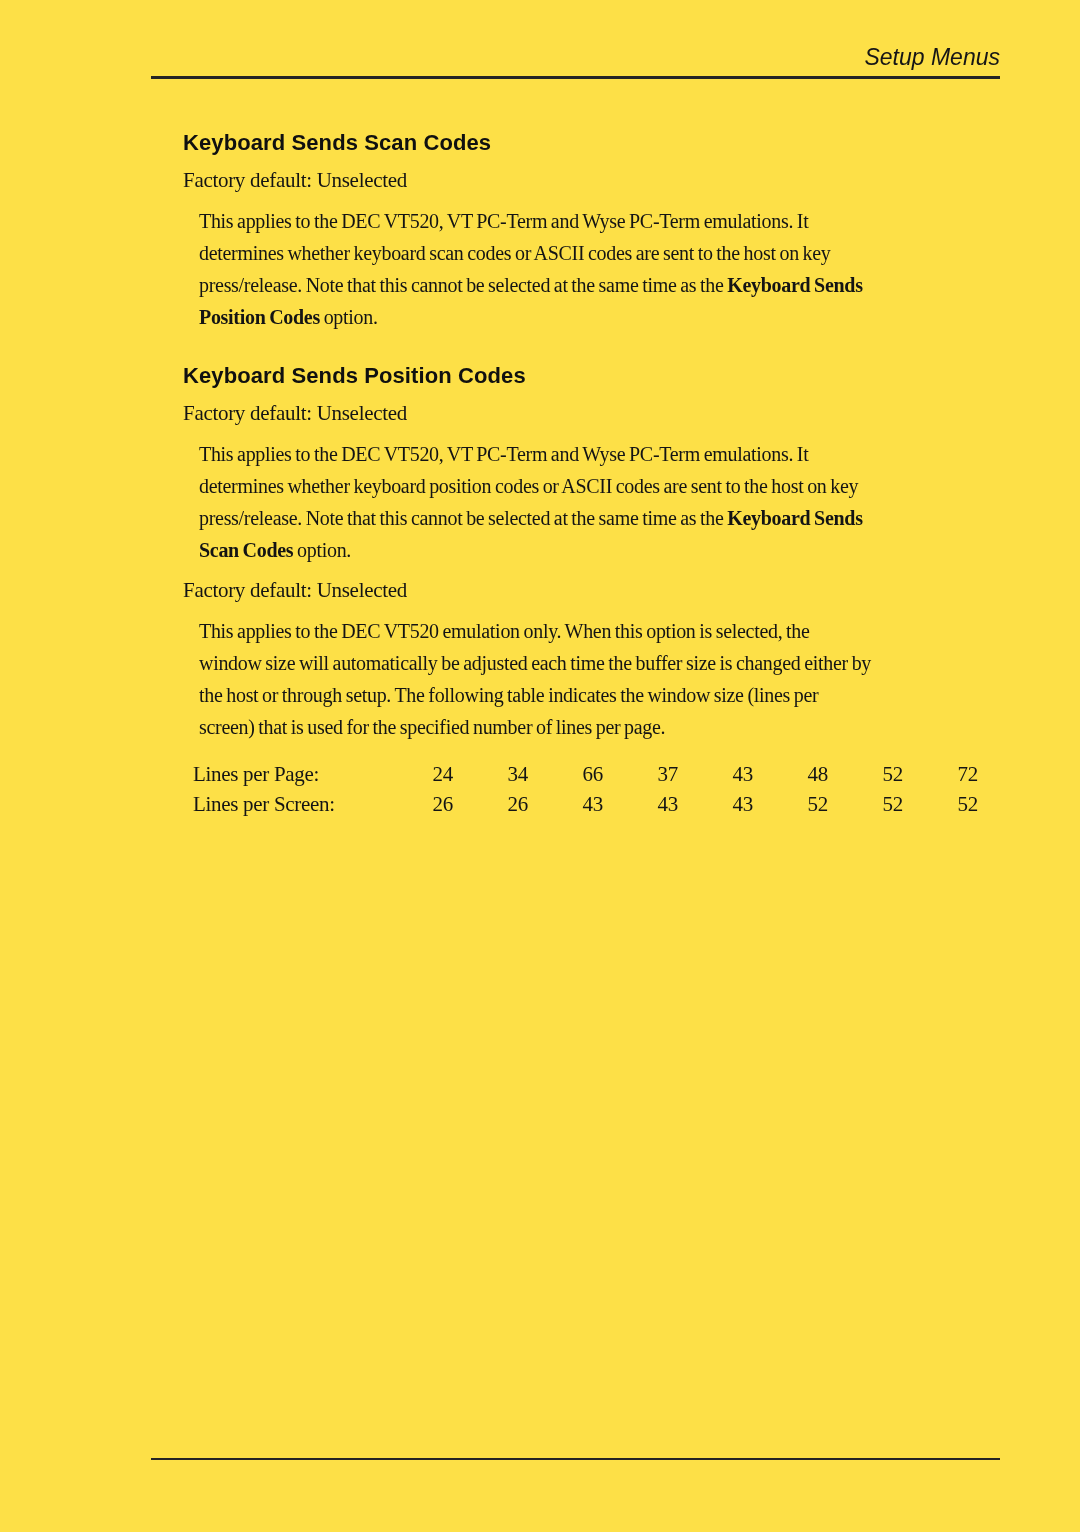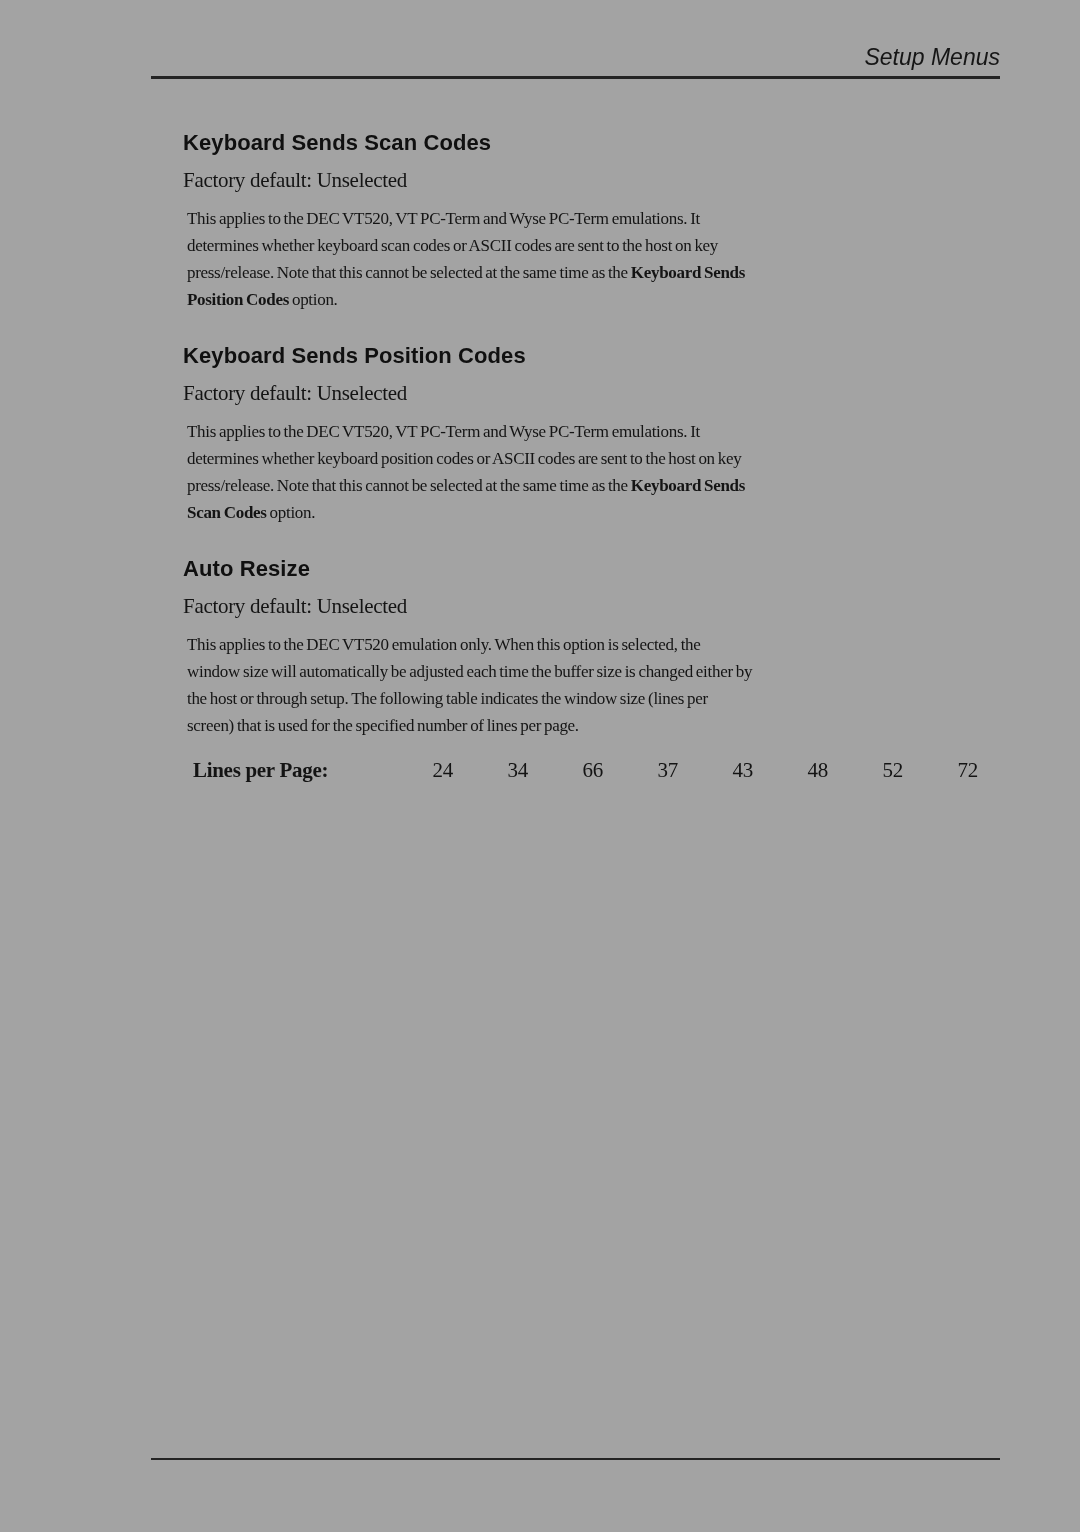--- a/index.html
+++ b/index.html
@@ -4,21 +4,21 @@
 <style>
   html, body {
     margin: 0;
     padding: 0;
     background: #ffffff;
   }
   .page {
     position: relative;
     width: 1080px;
     height: 1532px;
-    background: #a3a3a3;
+    background: #fde047;
     color: #141414;
     overflow: hidden;
     font-family: "Liberation Serif", serif;
   }
   
   .running-head {
     position: absolute;
     top: 44px;
     right: 80px;
     font-family: "Liberation Sans", sans-serif;
@@ -54,41 +54,41 @@
     color: #101010;
   }
   .section-heading.first { margin-top: 52px; }
   .factory-default {
     margin: 11px 0 0 0;
     font-size: 21px;
     line-height: 26px;
     letter-spacing: -0.3px;
   }
   .body-para {
-    margin: 12px 0 0 4px;
-    font-size: 17px;
-    line-height: 27px;
+    margin: 12px 0 0 16px;
+    font-size: 20px;
+    line-height: 32px;
     letter-spacing: -0.3px;
     word-spacing: -1px;
     white-space: pre-line;
   }
   .body-para strong { letter-spacing: -0.3px; }
 
   
   .lines-table {
     margin-top: 16px;
     font-size: 21px;
     letter-spacing: -0.3px;
   }
   .trow { line-height: 30px; white-space: nowrap; }
   .tlabel {
     display: inline-block;
     width: 185px;
     padding-left: 10px;
-    font-weight: bold;
+    font-weight: normal;
   }
   .tval {
     display: inline-block;
     width: 75px;
     text-align: right;
   }
 
   
   .page-number {
     position: absolute;
@@ -118,30 +118,32 @@
 press/release. Note that this cannot be selected at the same time as the </span><strong>Keyboard Sends
 Position Codes</strong><span> option.</span></p>
 
     <h2 class="section-heading">Keyboard Sends Position Codes</h2>
     <p class="factory-default">Factory default: Unselected</p>
     <p class="body-para"><span>This applies to the DEC VT520, VT PC-Term and Wyse PC-Term emulations. It
 determines whether keyboard position codes or ASCII codes are sent to the host on key
 press/release. Note that this cannot be selected at the same time as the </span><strong>Keyboard Sends
 Scan Codes</strong><span> option.</span></p>
 
-    <h2 class="section-heading">Auto Resize</h2>
     <p class="factory-default">Factory default: Unselected</p>
     <p class="body-para"><span>This applies to the DEC VT520 emulation only. When this option is selected, the
 window size will automatically be adjusted each time the buffer size is changed either by
 the host or through setup. The following table indicates the window size (lines per
 screen) that is used for the specified number of lines per page.</span></p>
 
     <div class="lines-table">
       <div class="trow">
         <span class="tlabel">Lines per Page:</span><span class="tval">24</span><span class="tval">34</span><span class="tval">66</span><span class="tval">37</span><span class="tval">43</span><span class="tval">48</span><span class="tval">52</span><span class="tval">72</span>
+      </div>
+      <div class="trow">
+        <span class="tlabel">Lines per Screen:</span><span class="tval">26</span><span class="tval">26</span><span class="tval">43</span><span class="tval">43</span><span class="tval">43</span><span class="tval">52</span><span class="tval">52</span><span class="tval">52</span>
       </div>
     </div>
 
   </div>
 
   <div class="rule bottom"></div>
   <div class="page-number">6-81</div>
 
 </div>
 

